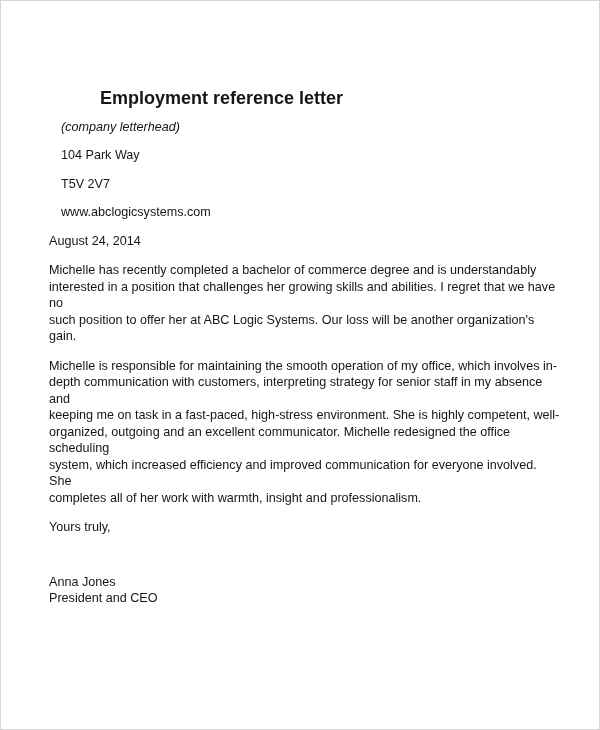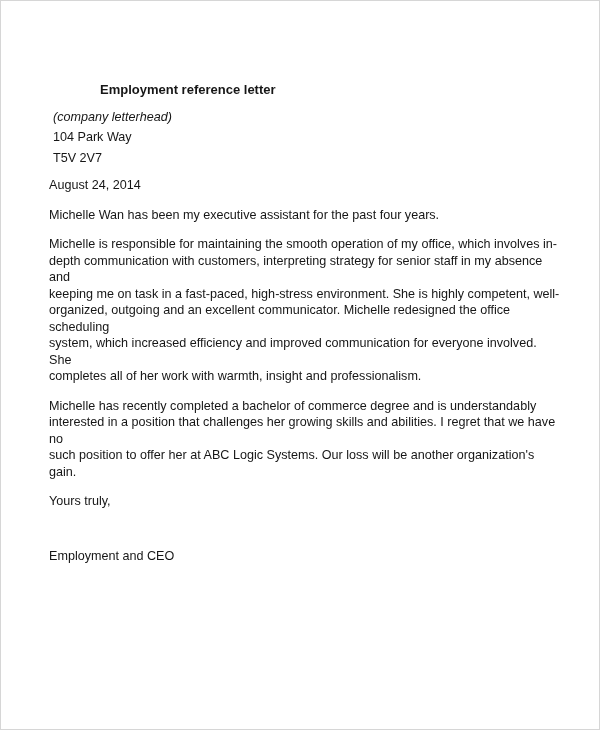--- a/index.html
+++ b/index.html
@@ -15,30 +15,30 @@
     background: #ffffff;
     border: 1px solid #d6d6d6;
     font-family: "Liberation Sans", sans-serif;
     font-size: 12.6px;
     line-height: 16.5px;
     color: #161616;
     padding: 81px 30px 0 48px;
     overflow: hidden;
   }
   .title {
-    font-size: 13px;
+    font-size: 18px;
     font-weight: bold;
-    margin: 0 0 10px 51px;
+    margin: 8px 0 10px 51px;
     line-height: 16.5px;
   }
   .letterhead {
     margin: 0 0 11px 0;
   }
   .letterhead .line {
-    margin: 4px;
+    margin: 12px;
     white-space: pre-wrap;
   }
   .italic {
     font-style: italic;
   }
   .para {
     margin: 0 8px 13px 0;
     white-space: pre-wrap;
   }
   .signature {
@@ -52,35 +52,36 @@
 <body>
 
 <div class="page">
 
   <h1 class="title">Employment reference letter</h1>
 
   <div class="letterhead">
     <p class="line italic">(company letterhead)</p>
     <p class="line">104 Park Way</p>
     <p class="line">T5V 2V7</p>
+    <p class="line">www.abclogicsystems.com</p>
   </div>
 
   <p class="para">August 24, 2014</p>
 
 
-  <p class="para">Michelle Wan has been my executive assistant for the past four years.</p>
+  <p class="para">Michelle has recently completed a bachelor of commerce degree and is understandably
+interested in a position that challenges her growing skills and abilities. I regret that we have no
+such position to offer her at ABC Logic Systems. Our loss will be another organization's gain.</p>
   <p class="para">Michelle is responsible for maintaining the smooth operation of my office, which involves in-
 depth communication with customers, interpreting strategy for senior staff in my absence and
 keeping me on task in a fast-paced, high-stress environment. She is highly competent, well-
 organized, outgoing and an excellent communicator. Michelle redesigned the office scheduling
 system, which increased efficiency and improved communication for everyone involved. She
 completes all of her work with warmth, insight and professionalism.</p>
-  <p class="para">Michelle has recently completed a bachelor of commerce degree and is understandably
-interested in a position that challenges her growing skills and abilities. I regret that we have no
-such position to offer her at ABC Logic Systems. Our loss will be another organization's gain.</p>
 
   <p class="para">Yours truly,</p>
 
   <div class="signature">
-    <p class="line">Employment and CEO</p>
+    <p class="line">Anna Jones</p>
+    <p class="line">President and CEO</p>
   </div>
 
 </div>
 
 </body></html>

